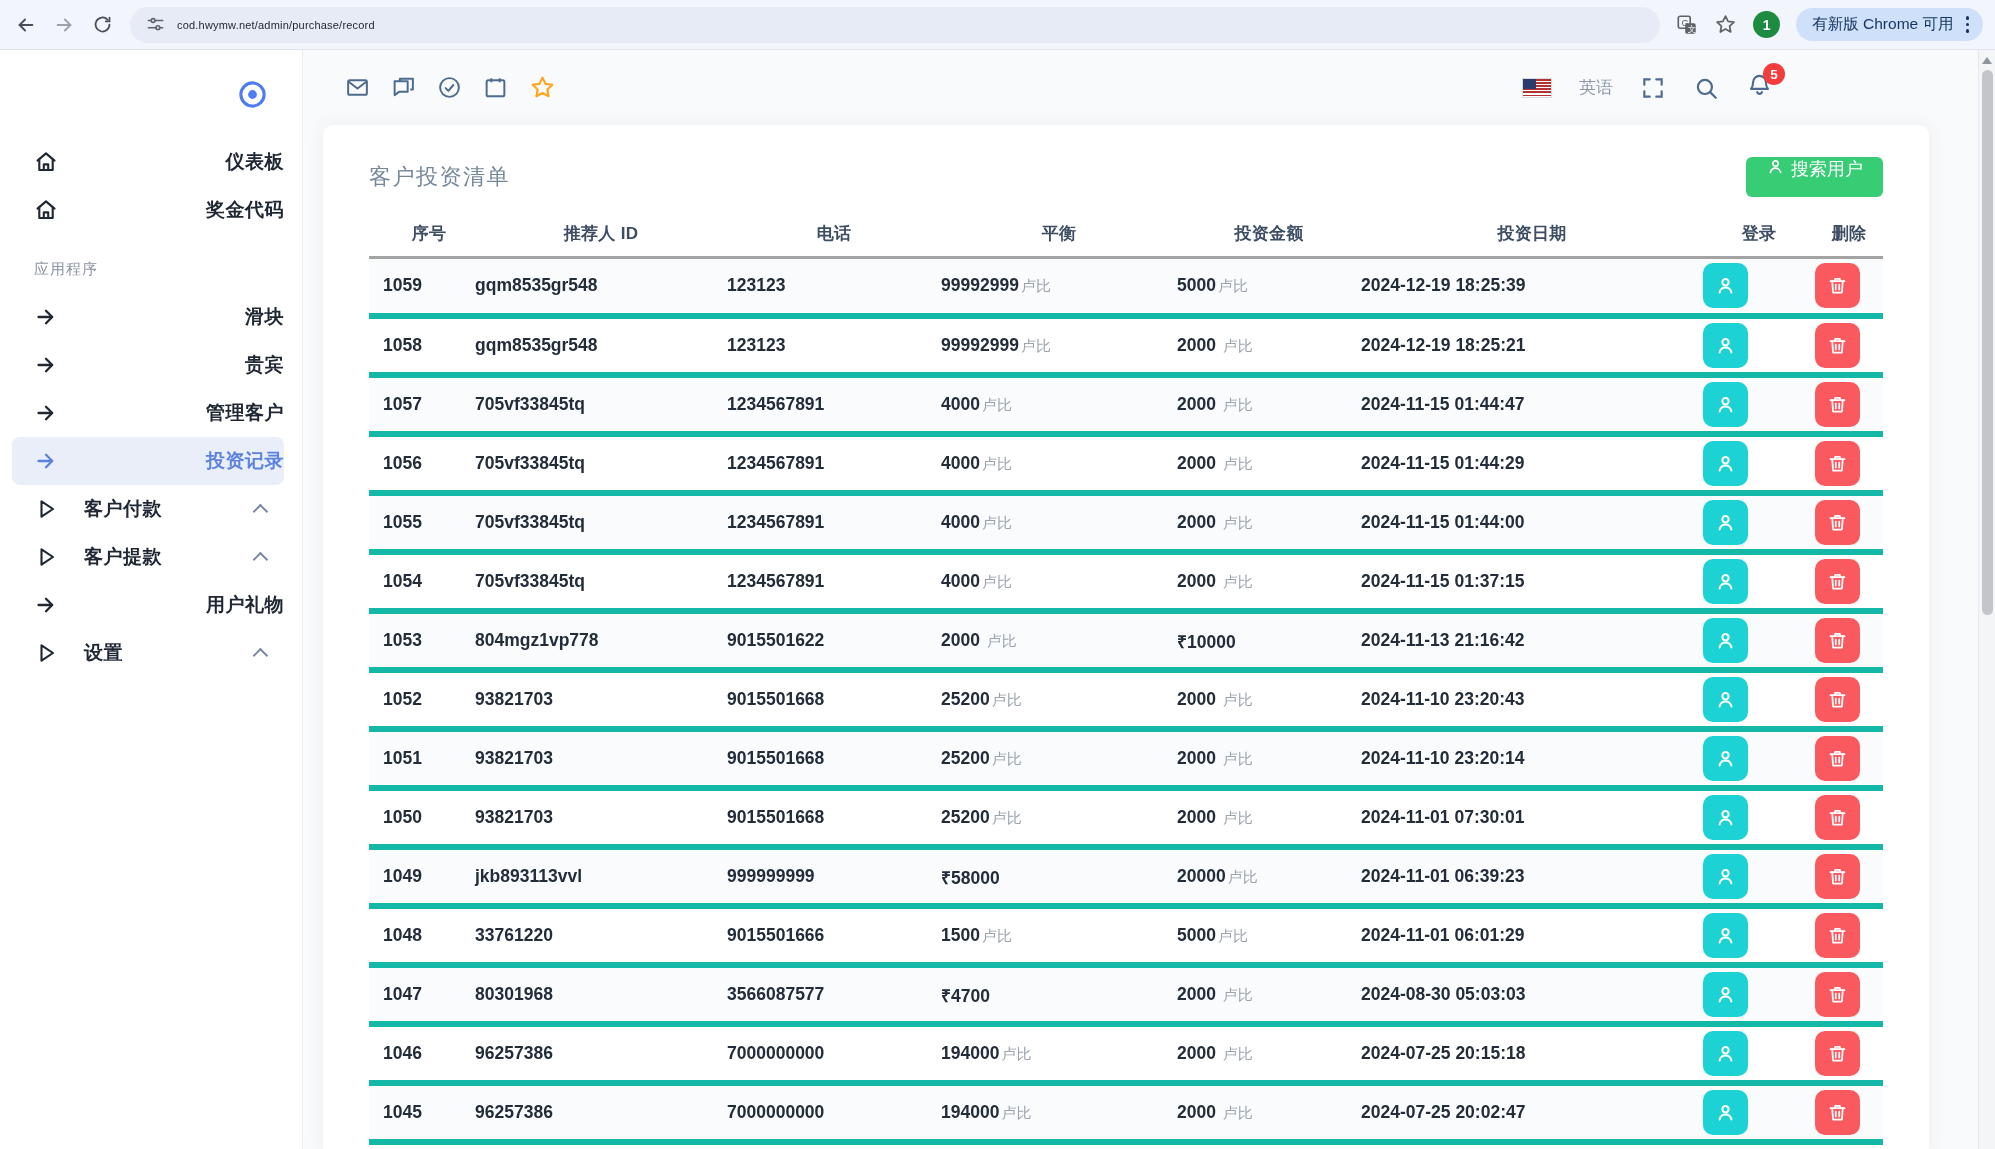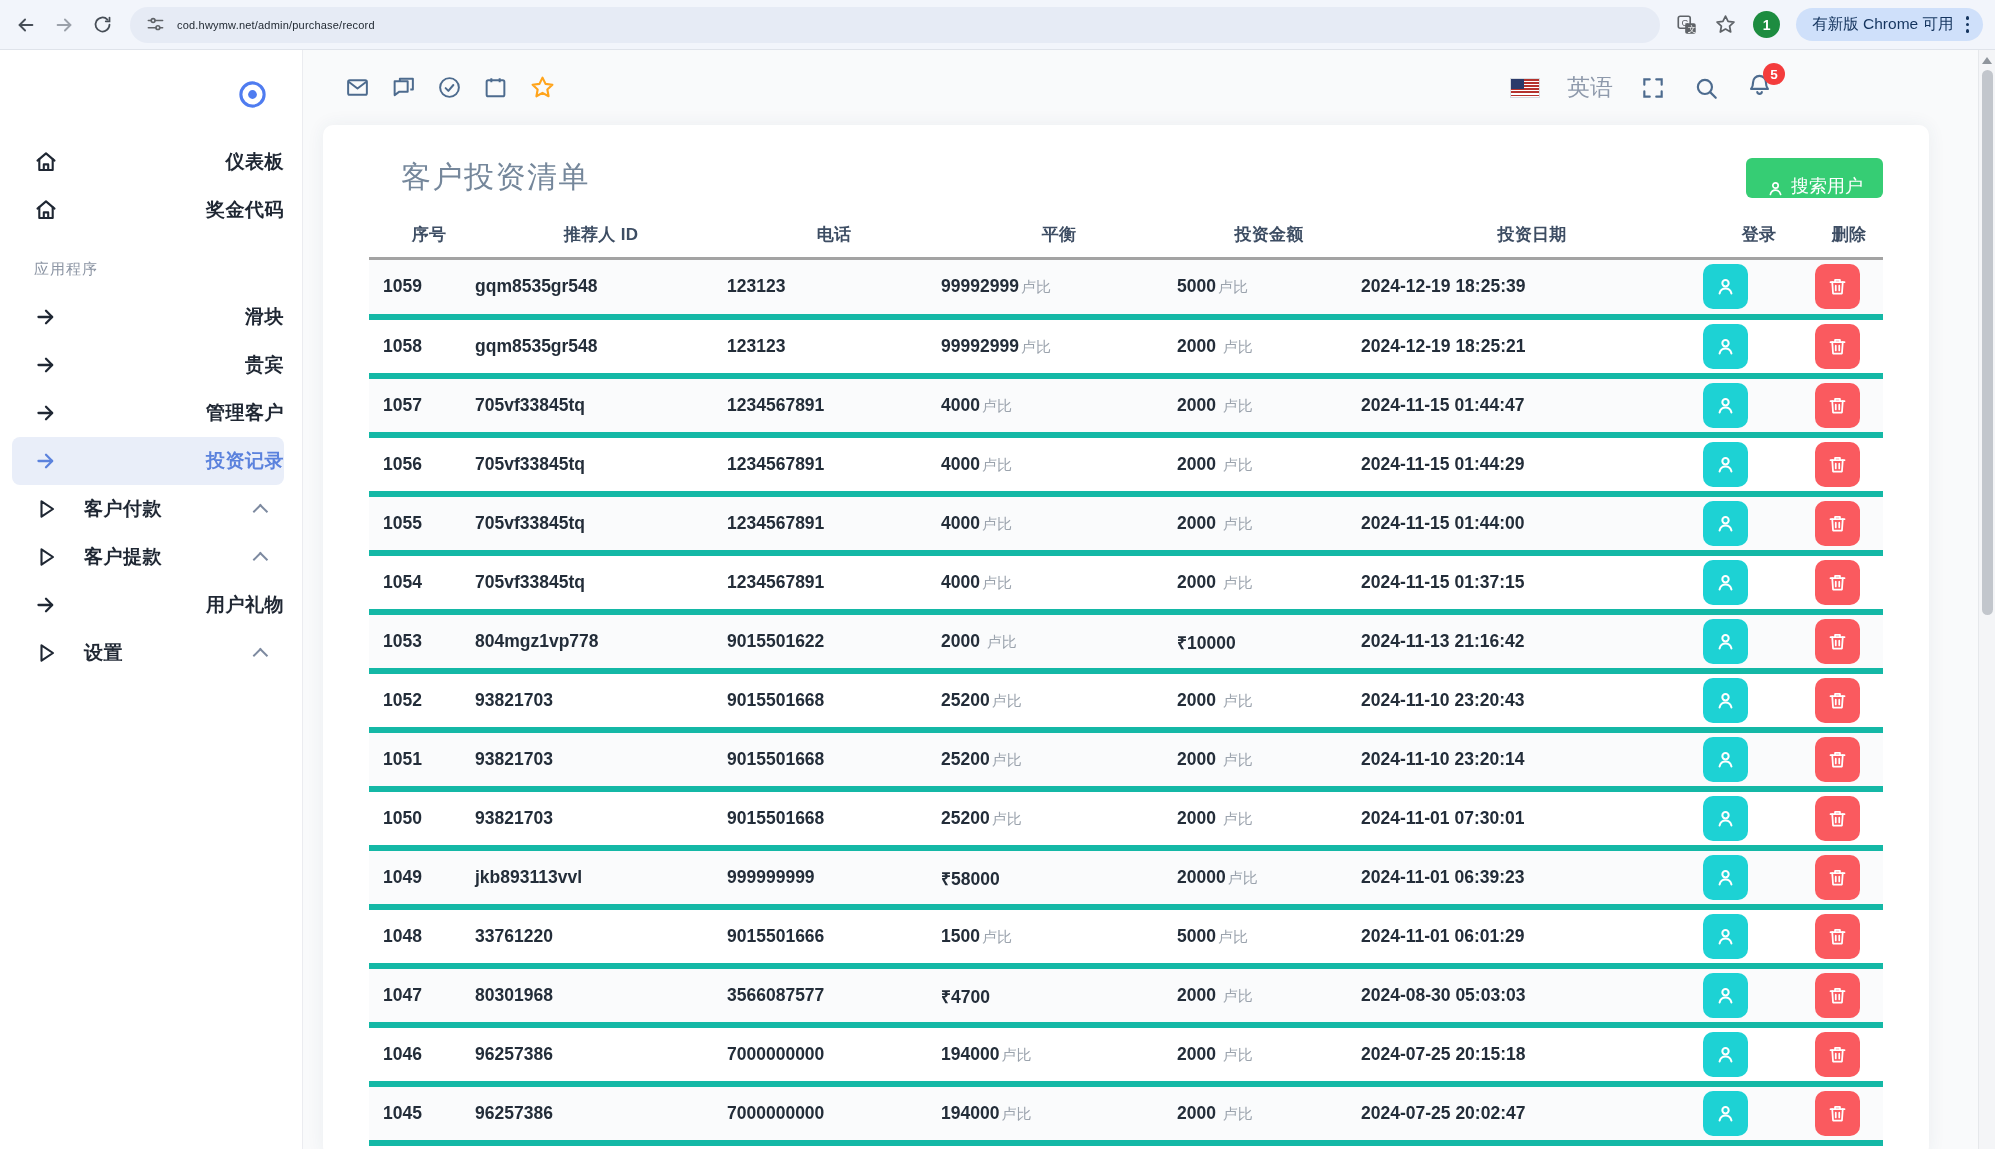--- a/index.html
+++ b/index.html
@@ -46,33 +46,33 @@
   .main { flex:1; background:#f9fafb; position:relative; overflow:hidden; }
   .topbar { height:75px; display:flex; align-items:center; justify-content:space-between;
             padding:0 222px 0 42px; }
   .tb-left { display:flex; align-items:center; gap:21px; }
   .tb-right { display:flex; align-items:center; gap:27px; }
   .tb-icon { color:#4d6b8e; background:none; border:none; padding:0; cursor:pointer; }
   .tb-icon.star { color:#ffa41c; }
   .flag { width:30px; height:20px; position:relative; flex:none;
           background:repeating-linear-gradient(#b5332e 0 1.6px,#fff 1.6px 3.1px); border:.5px solid #d8dbe0; }
   .flag::before { content:""; position:absolute; left:0; top:0; width:13px; height:10px; background:#2b3b6b; }
-  .lang-label { font-size:23px; color:#8e99ab; }
+  .lang-label { font-size:17px; color:#8e99ab; }
   .bell-wrap { position:relative; }
   .badge { position:absolute; top:-9px; right:-12px; min-width:22px; height:22px; border-radius:11px;
            background:#f43c3c; color:#fff; font-size:13.5px; font-weight:700;
            display:flex; align-items:center; justify-content:center; padding:0 4px; }
 
   
   .card { margin:0 66px 0 20px; background:#fff; border-radius:10px;
           box-shadow:0 0 18px rgba(45,65,95,.07); padding:32px 46px 10px; }
   .card-head { display:flex; align-items:center; justify-content:space-between; margin-bottom:14px; }
-  .card-title { font-size:30px; font-weight:400; color:#75879b; letter-spacing:1.5px;margin-left:32px; }
+  .card-title { font-size:22px; font-weight:400; color:#75879b; letter-spacing:1.5px; }
   .search-user-btn { height:40px; background:#36cd74; border:none; border-radius:6px; color:#fff;
-                     font-size:18px; display:flex; align-items:flex-end; gap:6px; padding:0 20px;
+                     font-size:18px; display:flex; align-items:flex-start; gap:6px; padding:0 20px;
                      font-family:inherit; cursor:pointer; }
 
   
   table { width:100%; border-collapse:collapse; table-layout:fixed; }
   thead th { text-align:center; font-size:17px; font-weight:700; color:#3d4d63; height:46px;
              vertical-align:middle; border-bottom:3px solid #a3a3a3; letter-spacing:.3px; }
   th:first-child, td:first-child { padding-left:14px; }
   tbody td { height:59px; vertical-align:middle; font-size:17.5px; font-weight:600; color:#232d39; }
   tbody tr { border-bottom:6px solid #14b8a6; }
   tbody tr:nth-child(odd) { background:#fafbfc; }

